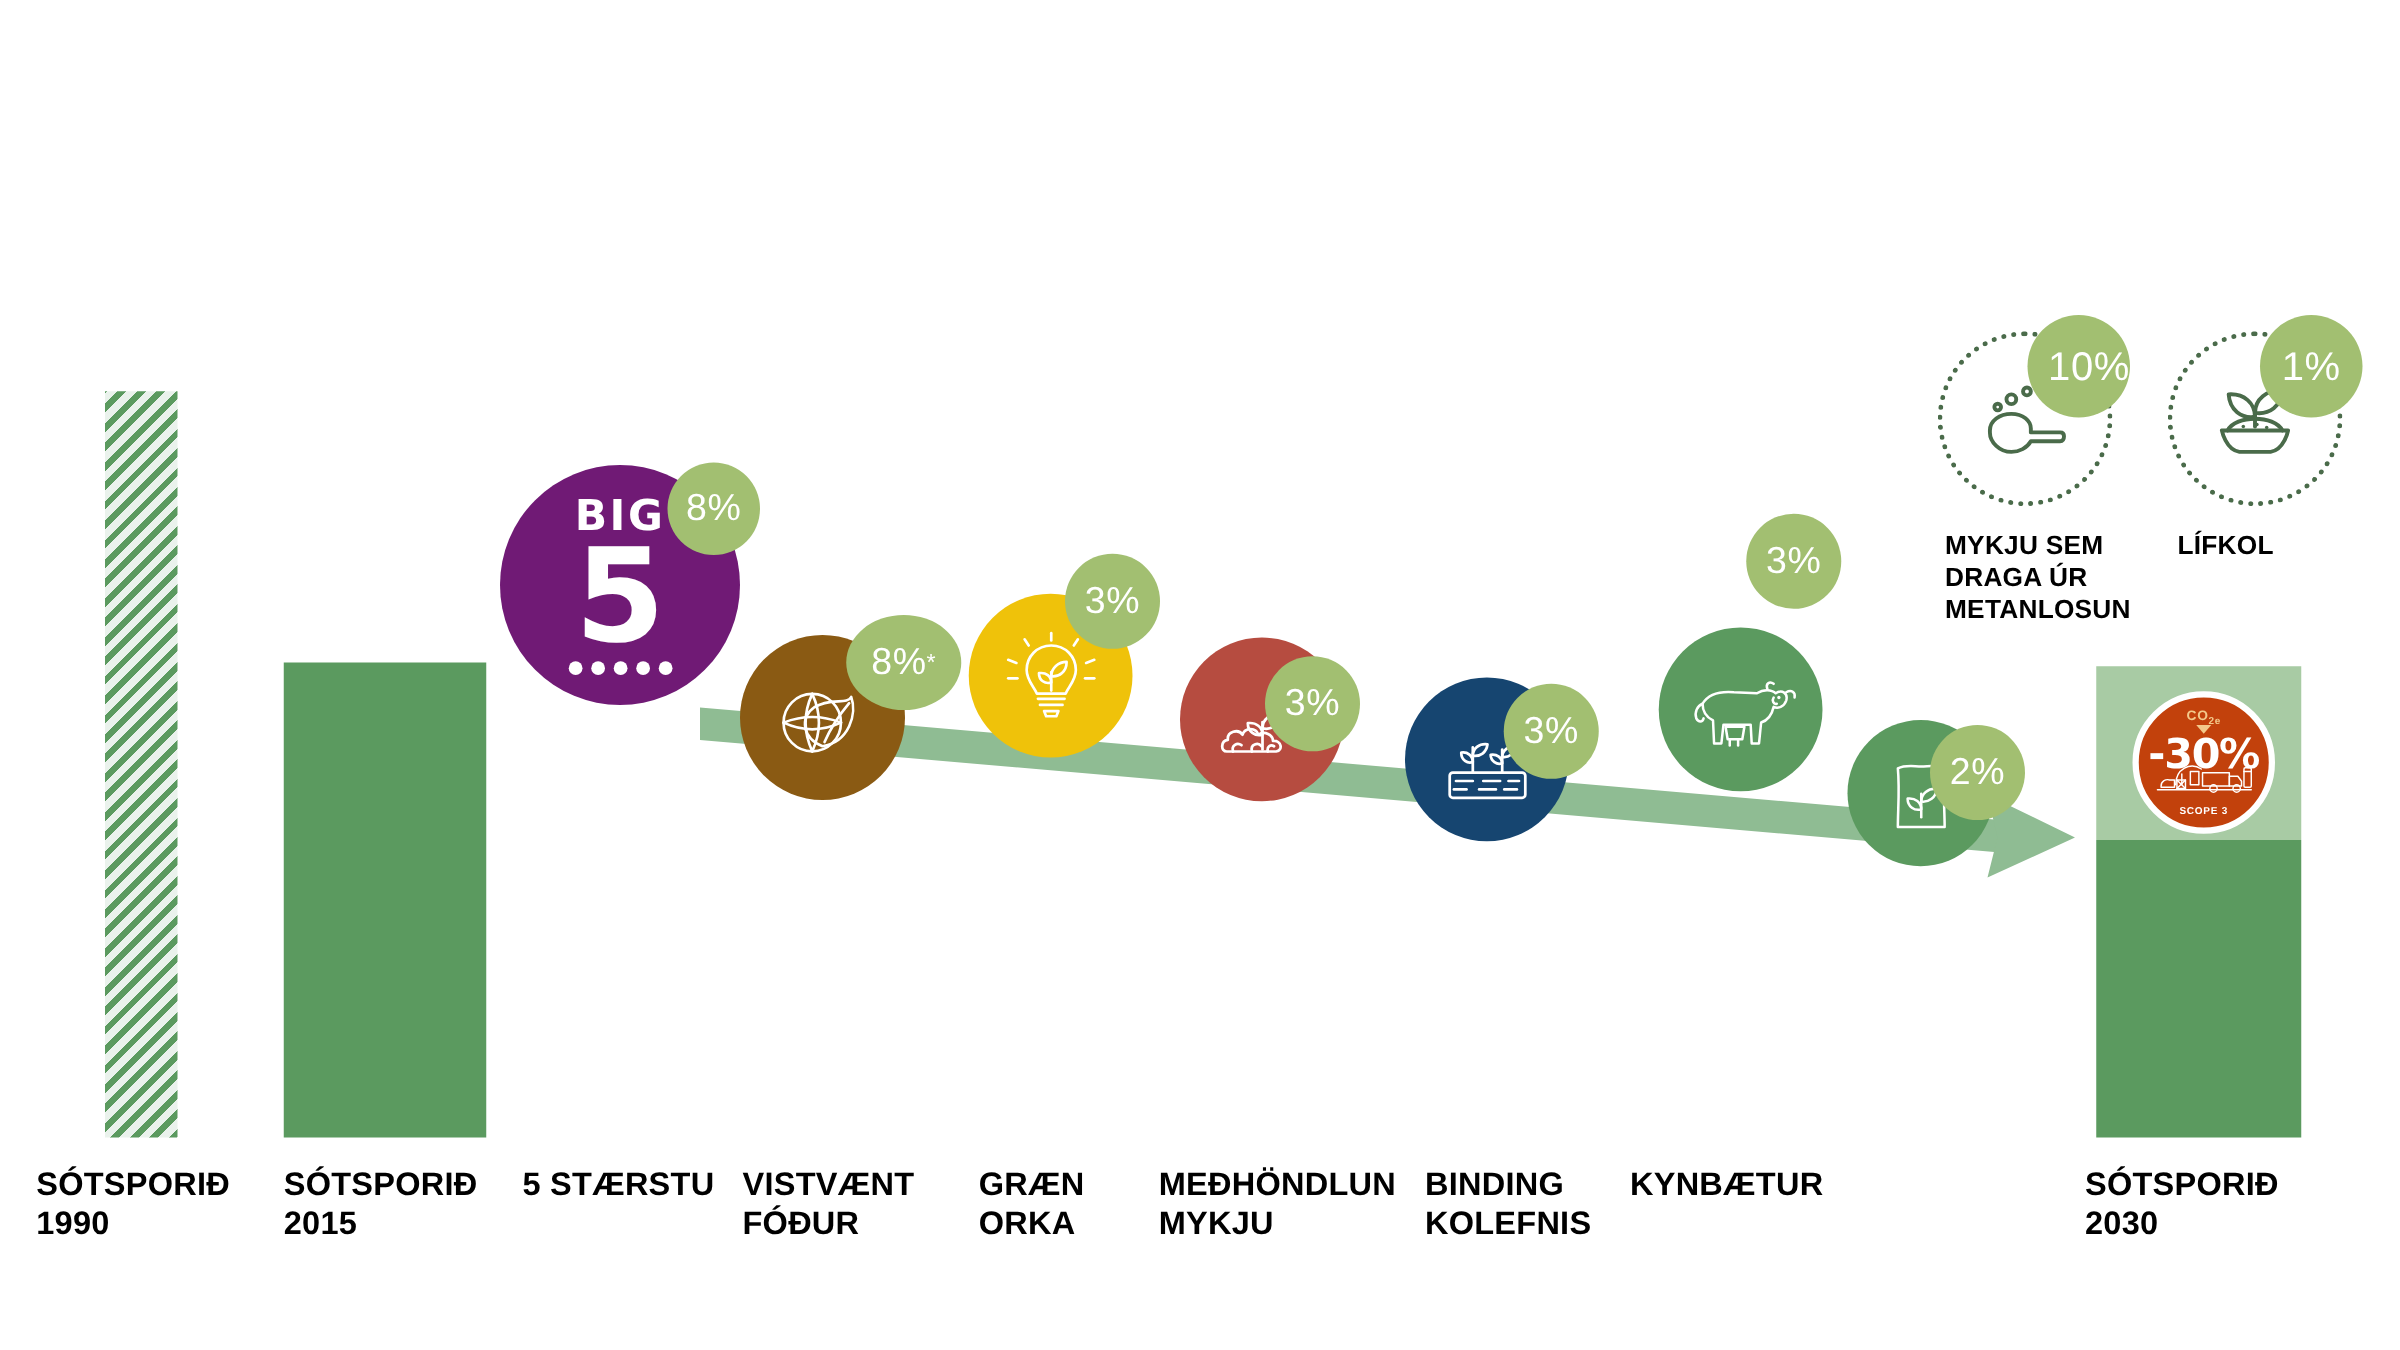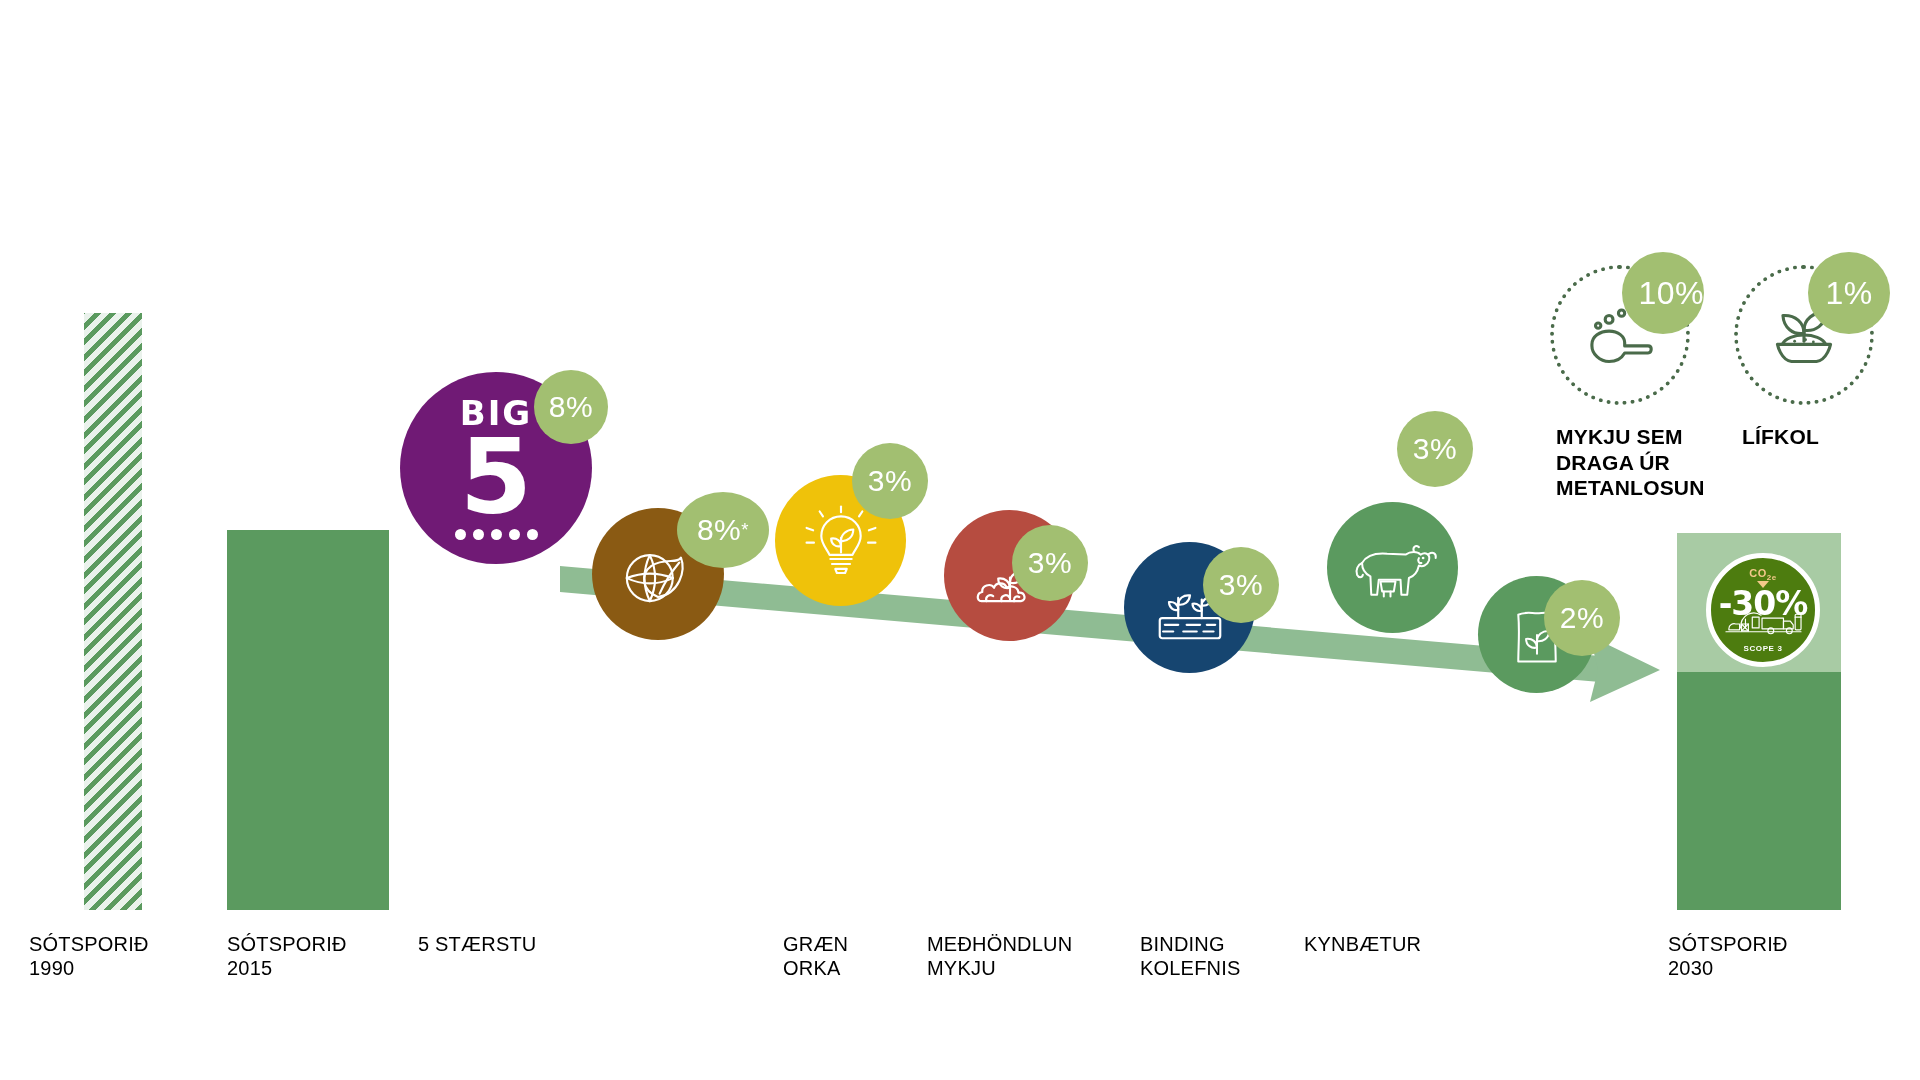--- a/index.html
+++ b/index.html
@@ -38,37 +38,37 @@
          font-weight:400;letter-spacing:.5px;}
   .badge.ellipse{border-radius:50%;}
   .badge span.star{font-size:.62em;vertical-align:super;line-height:0;}
 
   
   .dotted{position:absolute;border-radius:50%;
           border:4px dotted #4a6b4a;
           display:flex;align-items:center;justify-content:center;}
 
   
-  .cat-label{position:absolute;color:#000000;font-weight:normal;
-             font-size:20px;line-height:1.20;letter-spacing:.2px;}
+  .cat-label{position:absolute;color:#000000;font-weight:bold;
+             font-size:26px;line-height:1.20;letter-spacing:.2px;}
   .top-label{position:absolute;color:#000000;font-weight:bold;
              font-size:21px;line-height:1.22;letter-spacing:.2px;}
 
   
   .big5{color:#fff;text-align:center;line-height:1;}
   .big5 .w{font-size:34px;font-weight:bold;letter-spacing:2px;
            font-family:"DejaVu Sans",sans-serif;}
   .big5 .n{font-size:104px;font-weight:bold;line-height:.92;
            font-family:"DejaVu Sans",sans-serif;}
   .big5 .dots{display:flex;gap:7px;justify-content:center;margin-top:4px;}
   .big5 .dots i{width:11px;height:11px;border-radius:50%;background:#fff;display:block;}
 
   
   .seal{position:absolute;border-radius:50%;
-        background:#4d7c0f;border:5px solid #ffffff;
+        background:#c2410c;border:5px solid #ffffff;
         display:flex;flex-direction:column;align-items:center;
         justify-content:flex-start;}
   .seal .co2{color:#f3c98b;font-weight:bold;font-size:11px;margin-top:9px;
              letter-spacing:.5px;}
   .seal .co2 sub{font-size:8px;}
   .seal .tri{width:0;height:0;border-left:6px solid transparent;
              border-right:6px solid transparent;border-top:7px solid #f3c98b;
              margin-top:-1px;}
   .seal .pct{color:#fff;font-weight:bold;font-size:33px;line-height:1;
              margin-top:-1px;letter-spacing:-1px;
@@ -311,20 +311,24 @@
 
   <div class="cat-label" style="left:227px; top:932px; width:180px;">
     <div>SÓTSPORIÐ</div>
     <div>2015</div>
   </div>
 
   <div class="cat-label" style="left:418px; top:932px; width:170px;">
     <div>5 STÆRSTU</div>
   </div>
 
+  <div class="cat-label" style="left:594px; top:932px; width:170px;">
+    <div>VISTVÆNT</div>
+    <div>FÓÐUR</div>
+  </div>
 
   <div class="cat-label" style="left:783px; top:932px; width:150px;">
     <div>GRÆN</div>
     <div>ORKA</div>
   </div>
 
   <div class="cat-label" style="left:927px; top:932px; width:220px;">
     <div>MEÐHÖNDLUN</div>
     <div>MYKJU</div>
   </div>

